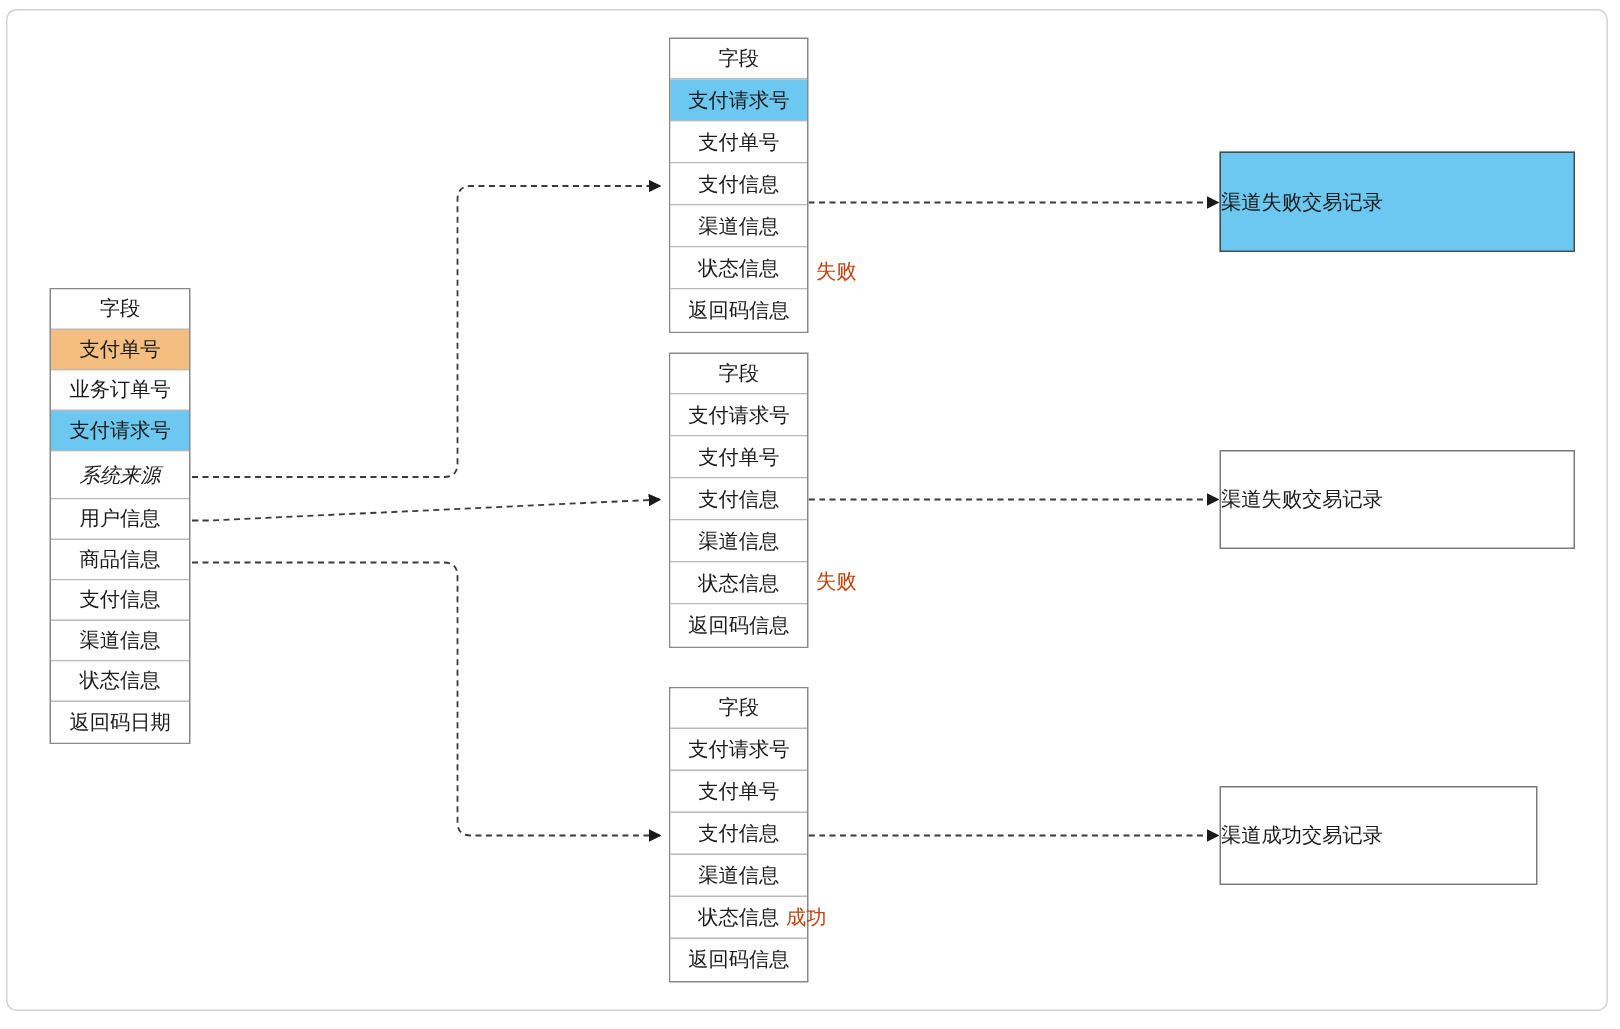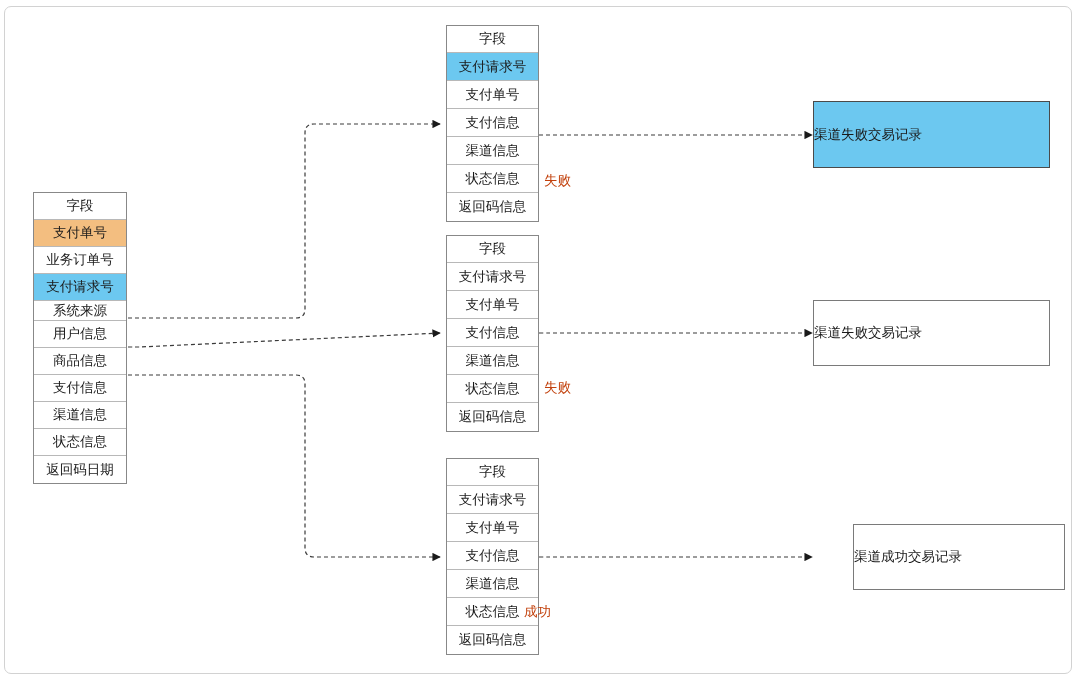--- a/index.html
+++ b/index.html
@@ -115,21 +115,21 @@
     <path d="M 539 333 Q 546 333 548 333 L 812 333" fill="none" stroke="#3a3a3a" stroke-width="1.2" stroke-dasharray="4,3" marker-end="url(#arrow)"></path>
 
     <path d="M 539 557 Q 546 557 548 557 L 812 557" fill="none" stroke="#3a3a3a" stroke-width="1.2" stroke-dasharray="4,3" marker-end="url(#arrow)"></path>
   </svg>
 
   <div class="ftable" id="source-table" style="left:33px; top:192px; width:94px;">
     <div class="frow" style="height:27px;">字段</div>
   <div class="frow hl-orange" style="height: 27px;">支付单号</div>
       <div class="frow" style="height: 27px;">业务订单号</div>
       <div class="frow hl-blue" style="height: 27px;">支付请求号</div>
-      <div class="frow" style="height: 20px;">系统来源</div>
+      <div class="frow" style="height: 32px; font-style: italic;">系统来源</div>
       <div class="frow" style="height: 27px;">用户信息</div>
       <div class="frow" style="height: 27px;">商品信息</div>
       <div class="frow" style="height: 27px;">支付信息</div>
       <div class="frow" style="height: 27px;">渠道信息</div>
       <div class="frow" style="height: 27px;">状态信息</div>
       <div class="frow" style="height: 27px;">返回码日期</div>
     </div>
 
   <div class="ftable" id="request-table-1" style="left:446px; top:25px; width:93px;">
     <div class="frow" style="height:27px;">字段</div>
@@ -162,21 +162,21 @@
     </div>
 
   <div class="recbox filled" style="left:813px; top:101px; width:237px; height:67px;">
     <span>渠道失败交易记录</span>
   </div>
 
   <div class="recbox" style="left:813px; top:300px; width:237px; height:66px;">
     <span>渠道失败交易记录</span>
   </div>
 
-  <div class="recbox" style="left:813px; top:524px; width:212px; height:66px;margin-left:40px;">
+  <div class="recbox" style="left:813px; top:524px; width:212px; height:66px;">
     <span>渠道成功交易记录</span>
   </div>
 
   <div class="elabel" style="left:544px; top:174px;">失败</div>
 
   <div class="elabel" style="left:544px; top:381px;">失败</div>
 
   <div class="elabel" style="left:524px; top:605px;">成功</div>
 
 </div>

